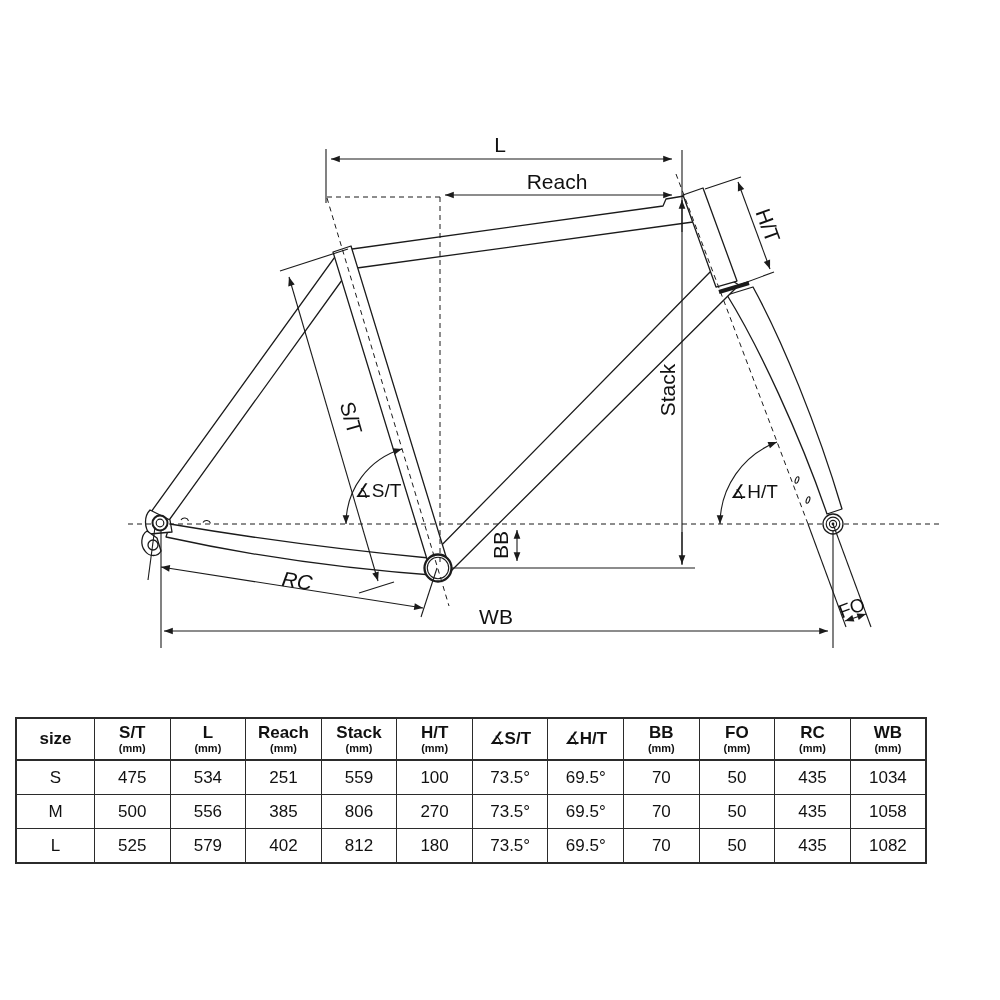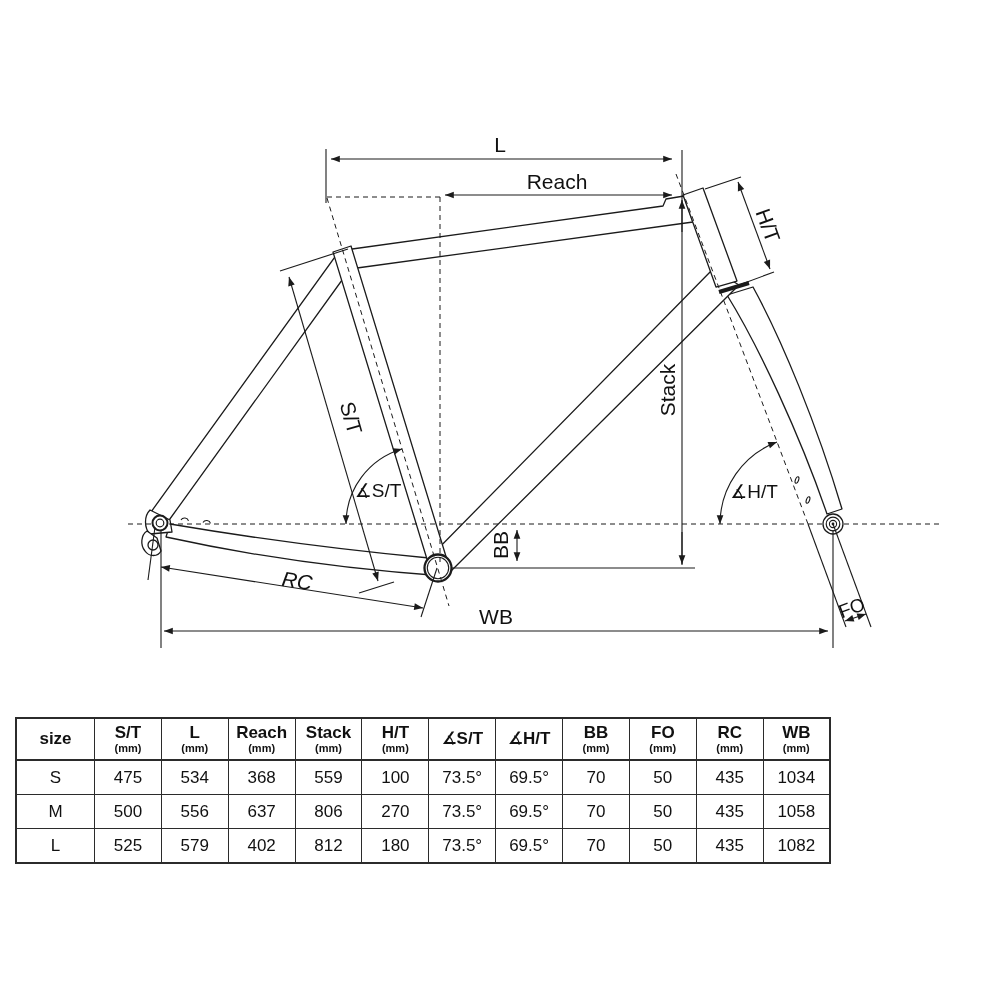--- a/index.html
+++ b/index.html
@@ -5,21 +5,21 @@
   html,body{margin:0;padding:0;background:#fff;width:1000px;height:1000px;
     font-family:"Liberation Sans","DejaVu Sans",sans-serif;}
   #stage{position:relative;width:1000px;height:1000px;background:#fff;overflow:hidden;}
   svg text{fill:#111;font-family:"Liberation Sans","DejaVu Sans",sans-serif;font-size:21px;}
   svg text.sm{font-size:19px;}
   svg text.it{font-style:italic;}
   .tube{fill:#fff;stroke:#1b1b1b;stroke-width:1.3;stroke-linejoin:round;}
   .thin{stroke:#1b1b1b;stroke-width:1.1;fill:none;}
   .dash{stroke:#1b1b1b;stroke-width:1;fill:none;stroke-dasharray:5 4;}
   .thick{stroke:#1b1b1b;stroke-width:4;fill:none;}
-  table.spec{position:absolute;left:15px;top:717px;width:816px;border-collapse:collapse;
+  table.spec{position:absolute;left:15px;top:717px;width:912px;border-collapse:collapse;
     table-layout:fixed;background:#fff;}
   table.spec{border:2px solid #2b2b2b;}
   table.spec th,table.spec td{border:1px solid #2b2b2b;text-align:center;vertical-align:middle;
     padding:0;color:#111;}
   table.spec thead th{height:40px;border-bottom:2px solid #2b2b2b;}
   table.spec td{height:33px;font-size:17px;font-weight:400;}
   .col-label{font-weight:700;font-size:17px;line-height:1.1;}
   .col-unit{font-weight:700;font-size:11px;line-height:1.1;}
 </style>
 </head>
@@ -155,35 +155,35 @@
             <div class="col-label">WB</div>
             <div class="col-unit">(mm)</div>
           </th>
         </tr>
     </thead>
     <tbody>
         <tr>
           <td>S</td>
           <td>475</td>
           <td>534</td>
-          <td>368</td>
+          <td>251</td>
           <td>559</td>
           <td>100</td>
           <td>73.5°</td>
           <td>69.5°</td>
           <td>70</td>
           <td>50</td>
           <td>435</td>
           <td>1034</td>
         </tr>
         <tr>
           <td>M</td>
           <td>500</td>
           <td>556</td>
-          <td>637</td>
+          <td>385</td>
           <td>806</td>
           <td>270</td>
           <td>73.5°</td>
           <td>69.5°</td>
           <td>70</td>
           <td>50</td>
           <td>435</td>
           <td>1058</td>
         </tr>
         <tr>

